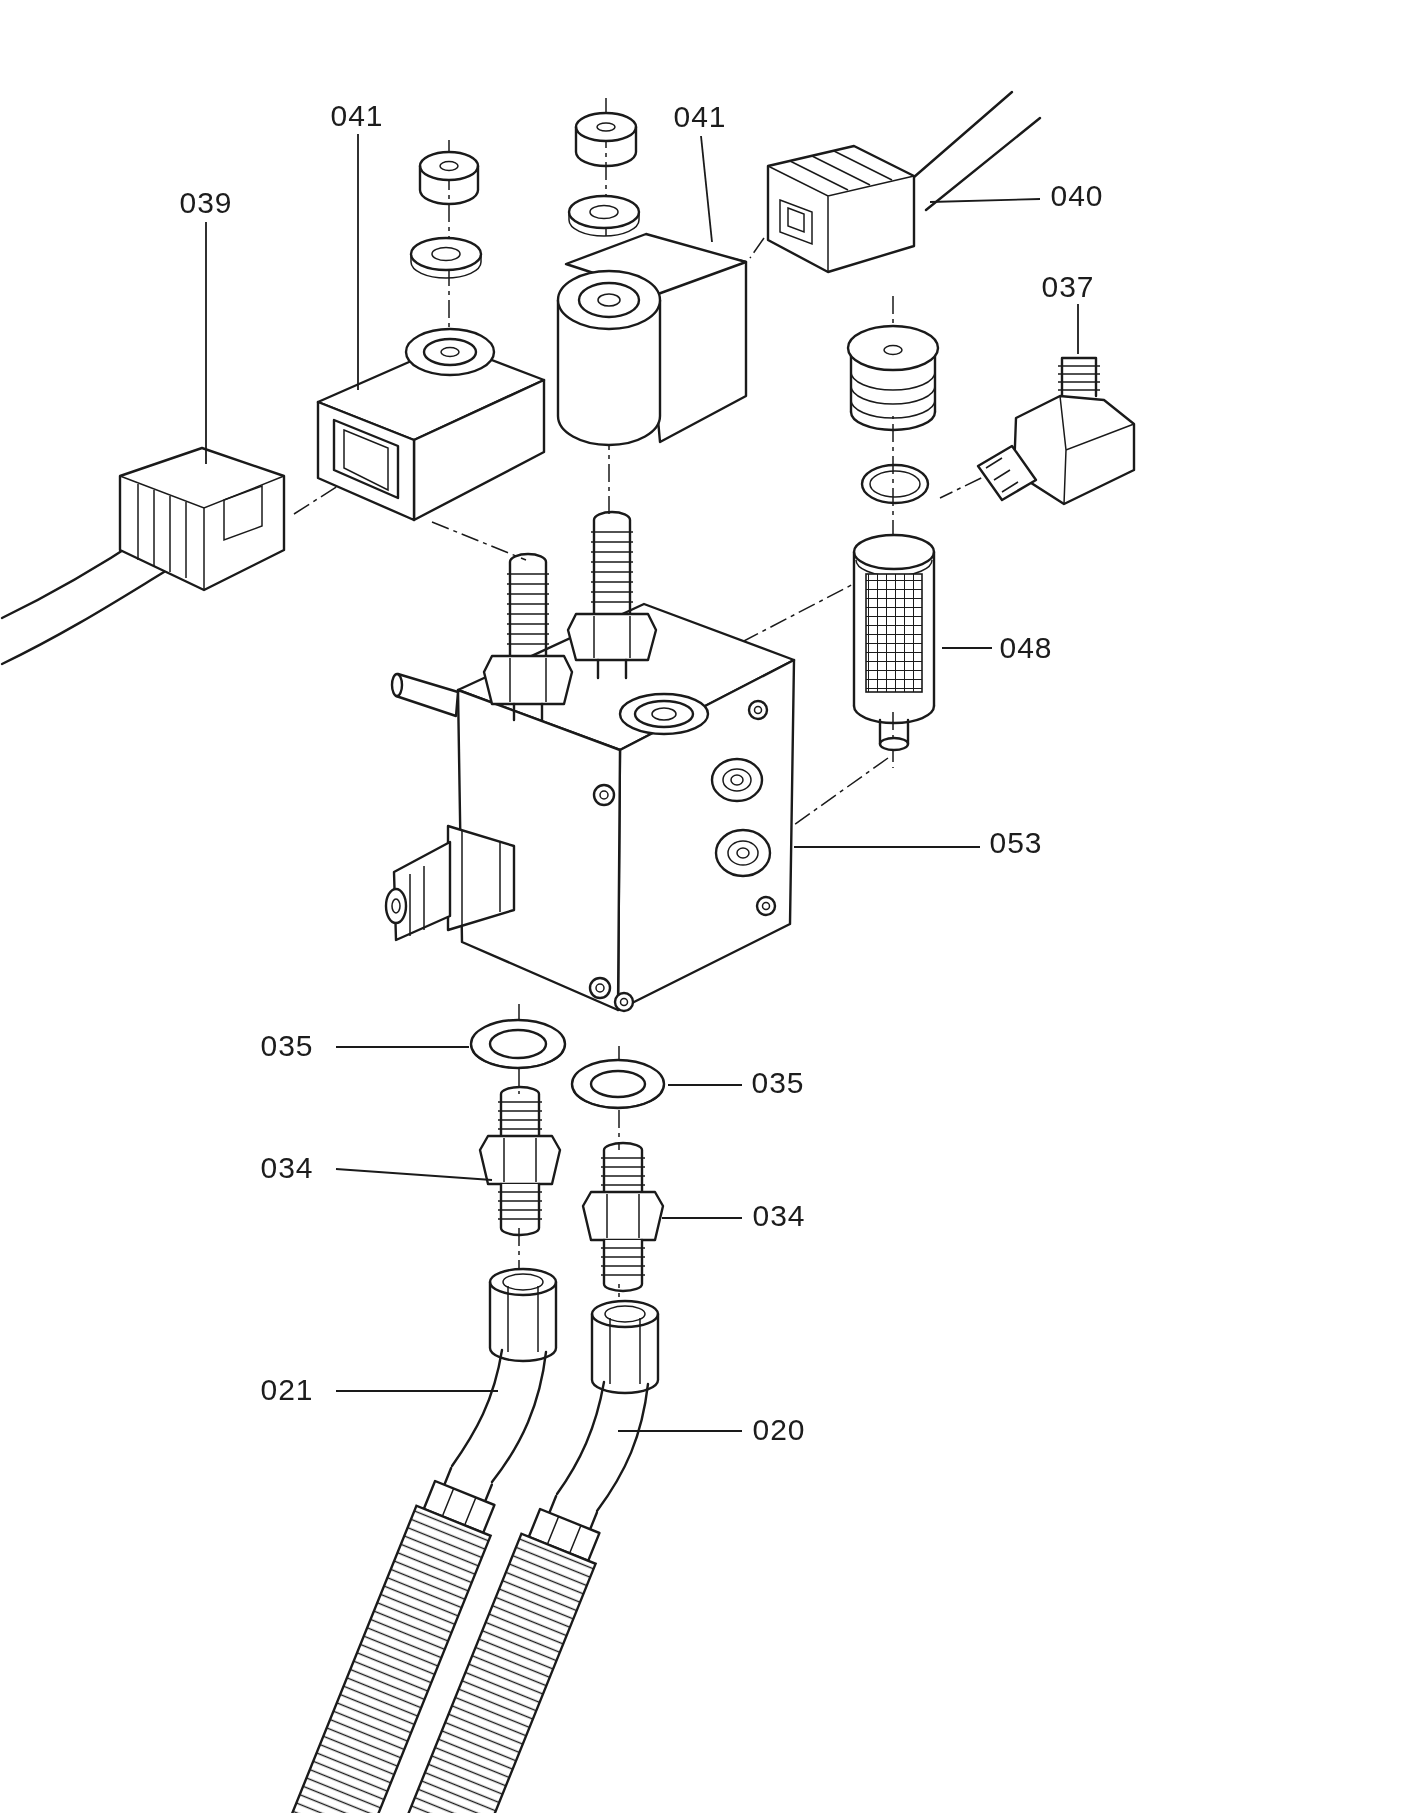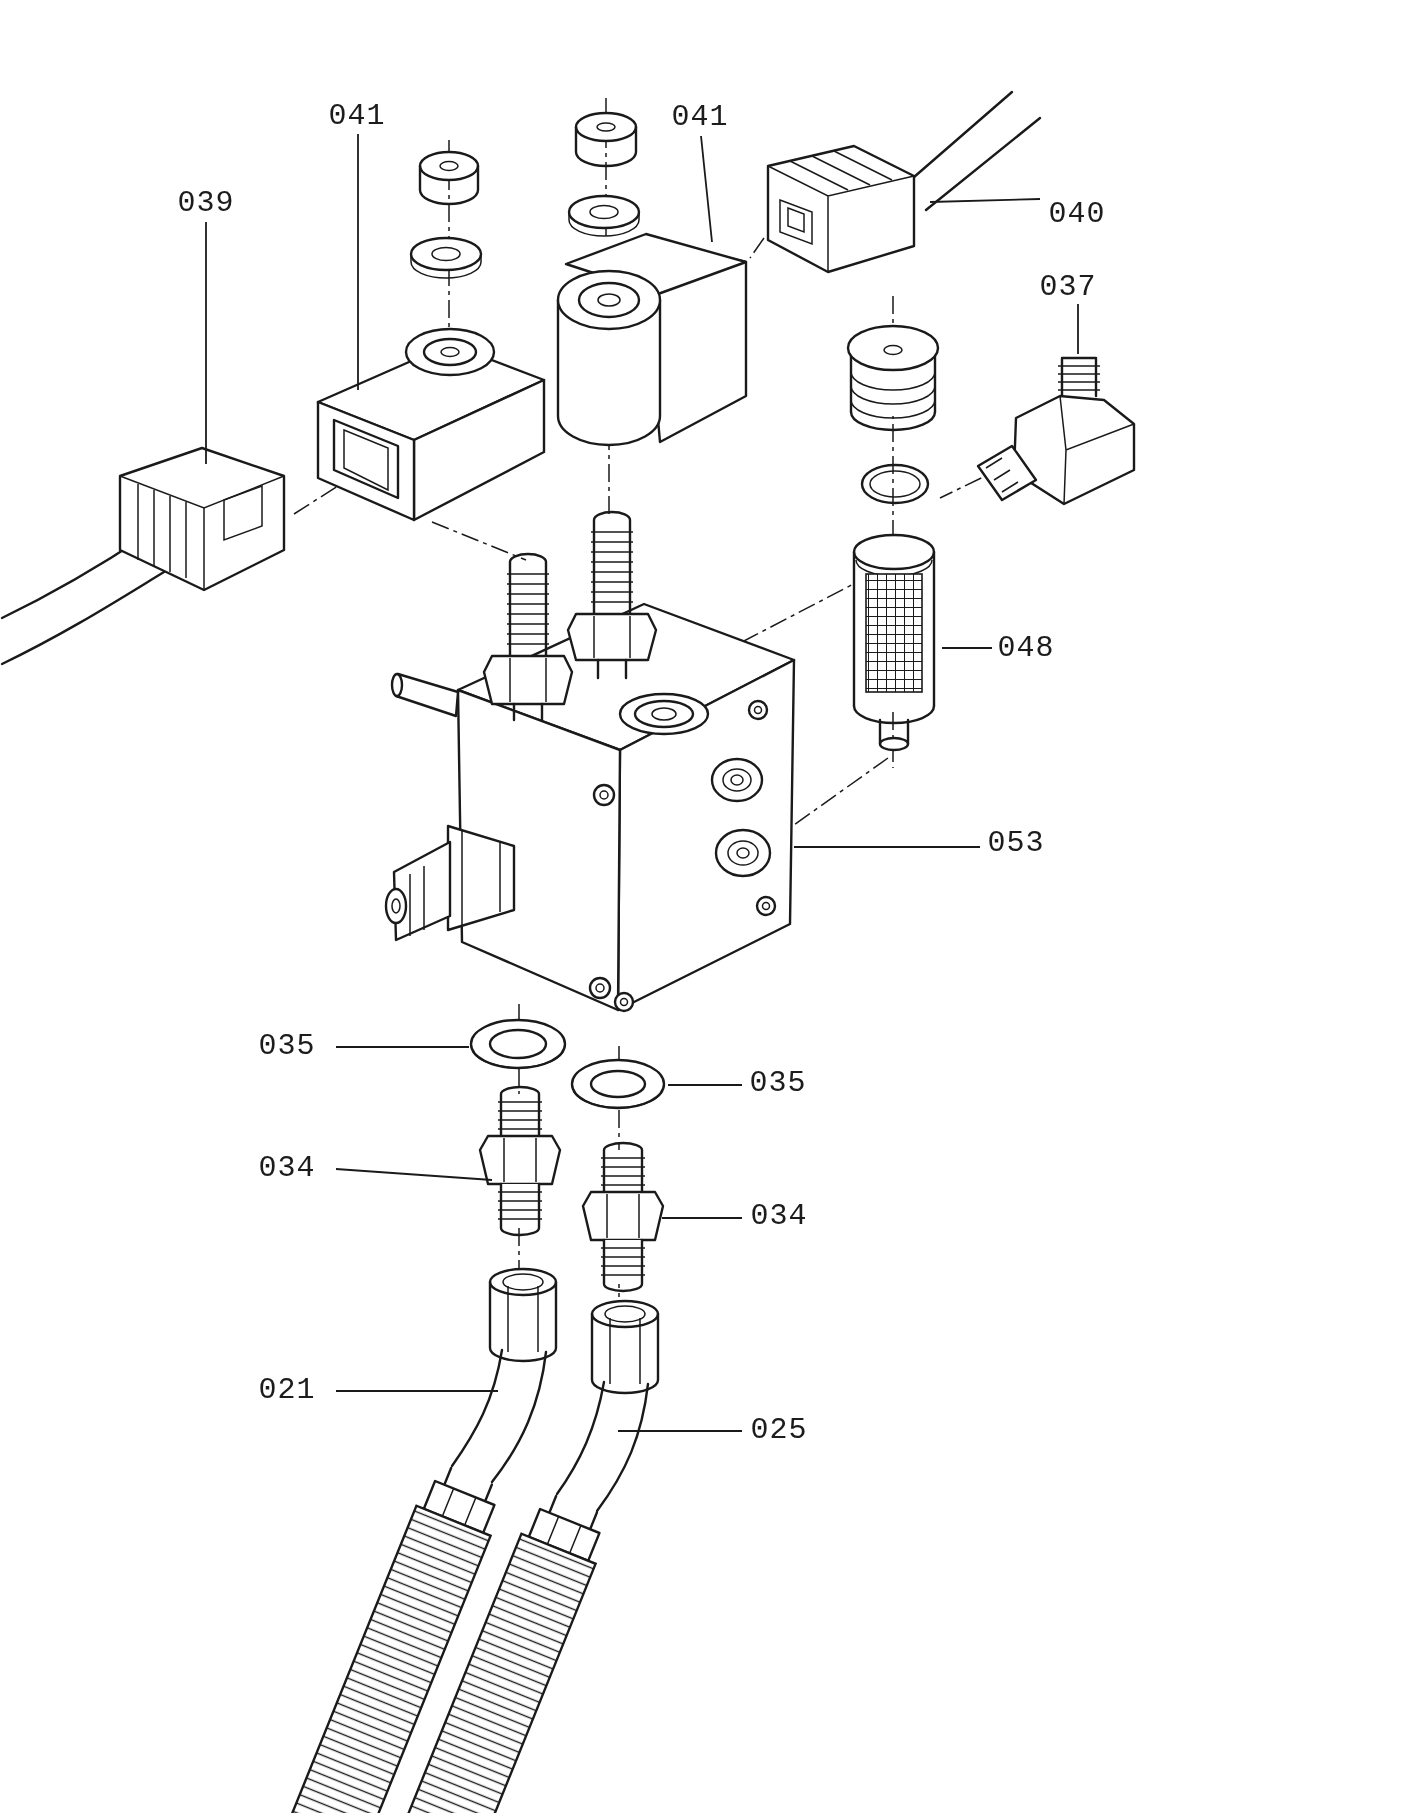--- a/index.html
+++ b/index.html
@@ -1,17 +1,17 @@
 <!DOCTYPE html>
 <html><head>
 <meta charset="utf-8">
 <style>
   html,body{margin:0;padding:0;background:#ffffff;}
   .stage{position:relative;width:1410px;height:1813px;background:#ffffff;overflow:hidden;
-         font-family:Liberation Mono, monospace;}
+         font-family:Liberation Sans, sans-serif;}
   .stage svg{position:absolute;left:0;top:0;}
   .label{position:absolute;transform:translate(-50%,-50%);font-size:30px;color:#1c1c1c;
          letter-spacing:1px;white-space:nowrap;}
   .s{stroke:#1a1a1a;fill:none;stroke-width:2.4;stroke-linecap:round;stroke-linejoin:round;}
   .sf{stroke:#1a1a1a;fill:#ffffff;stroke-width:2.4;stroke-linejoin:round;}
   .thin{stroke:#1a1a1a;fill:none;stroke-width:1.5;}
   .axis{stroke:#1a1a1a;fill:none;stroke-width:1.5;stroke-dasharray:18 5 4 5;}
   .leader{stroke:#1a1a1a;fill:none;stroke-width:1.8;}
   .mask{fill:#ffffff;stroke:none;}
 </style>
@@ -285,24 +285,24 @@
     <path class="leader" d="M668,1085 H742"></path>
     <path class="leader" d="M336,1169 L492,1180"></path>
     <path class="leader" d="M662,1218 H742"></path>
     <path class="leader" d="M336,1391 H498"></path>
     <path class="leader" d="M618,1431 H742"></path>
   </g>
 </svg>
 
 <div class="label" style="left:357px;top:116px">041</div>
 <div class="label" style="left:700px;top:117px">041</div>
-<div class="label" style="left:1077px;top:214px">040</div>
+<div class="label" style="left:1077px;top:196px">040</div>
 <div class="label" style="left:206px;top:203px">039</div>
 <div class="label" style="left:1068px;top:287px">037</div>
 <div class="label" style="left:1026px;top:648px">048</div>
 <div class="label" style="left:1016px;top:843px">053</div>
 <div class="label" style="left:287px;top:1046px">035</div>
 <div class="label" style="left:778px;top:1083px">035</div>
 <div class="label" style="left:287px;top:1168px">034</div>
 <div class="label" style="left:779px;top:1216px">034</div>
 <div class="label" style="left:287px;top:1390px">021</div>
-<div class="label" style="left:779px;top:1430px">025</div>
+<div class="label" style="left:779px;top:1430px">020</div>
 </div>
 
 </body></html>

